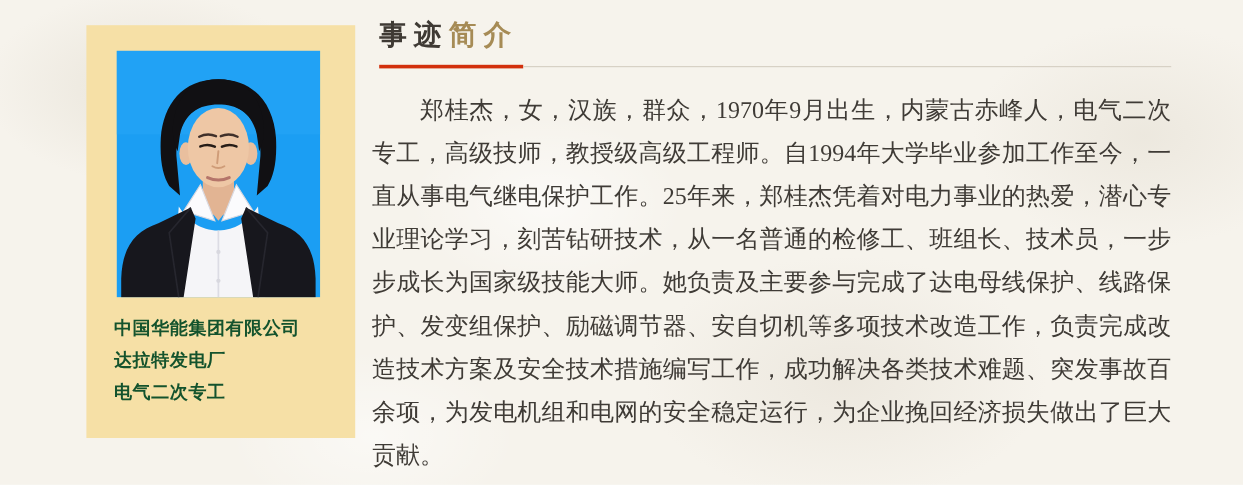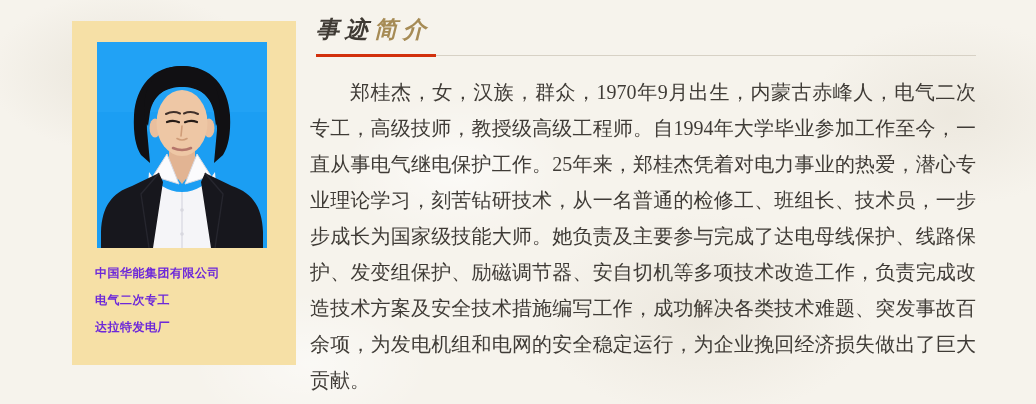--- a/index.html
+++ b/index.html
@@ -26,35 +26,34 @@
     background: #f6e0a6;
   }
   .photo-frame {
     position: absolute; left: 25px; top: 21px;
     width: 170px; height: 206px;
     overflow: hidden;
   }
   .photo-frame svg { display: block; }
   .card-info {
     position: absolute; left: 23px; top: 239px; right: 10px;
-    font-size: 12px; font-weight: 700;
-    line-height: 27px; color: #6d28d9;
+    font-size: 15px; font-weight: 700;
+    line-height: 27px; color: #14532d;
     letter-spacing: 0.5px;
   }
   
   .content {
     position: absolute; left: 310px; top: 14px;
     width: 666px;
   }
   .section-title {
     margin: 0; padding-left: 6px;
     font-size: 23px; font-weight: 700;
     line-height: 30px; letter-spacing: 6px;
     color: #3f3a34;
-    font-style: italic;
   }
   .section-title .t-accent { color: #a68b55; }
   .rule-row {
     display: flex; align-items: center;
     margin-top: 10px;
   }
   .rule-red {
     width: 120px; height: 3px;
     background: #d2300c; margin-left: 6px;
     flex: 0 0 auto;
@@ -117,22 +116,22 @@
 
         <path d="M4,206 L4,190 C5,164 15,151 35,144 L62,131 L66,140 L56,206 Z" fill="#17171d"></path>
         <path d="M166,206 L166,190 C165,164 155,151 135,144 L108,131 L104,140 L114,206 Z" fill="#17171d"></path>
 
         <path d="M62,131 L44,152 L52,206" stroke="#26262e" stroke-width="1.4" fill="none"></path>
         <path d="M108,131 L126,152 L118,206" stroke="#26262e" stroke-width="1.4" fill="none"></path>
       </svg>
     </div>
     <div class="card-info">
       <div>中国华能集团有限公司</div>
+      <div>达拉特发电厂</div>
       <div>电气二次专工</div>
-      <div>达拉特发电厂</div>
     </div>
   </div>
 
   <div class="content">
     <h2 class="section-title"><span class="t-dark">事迹</span><span class="t-accent">简介</span></h2>
     <div class="rule-row">
       <div class="rule-red"></div>
       <div class="rule-thin"></div>
     </div>
     <p class="bio">郑桂杰，女，汉族，群众，1970年9月出生，内蒙古赤峰人，电气二次专工，高级技师，教授级高级工程师。自1994年大学毕业参加工作至今，一直从事电气继电保护工作。25年来，郑桂杰凭着对电力事业的热爱，潜心专业理论学习，刻苦钻研技术，从一名普通的检修工、班组长、技术员，一步步成长为国家级技能大师。她负责及主要参与完成了达电母线保护、线路保护、发变组保护、励磁调节器、安自切机等多项技术改造工作，负责完成改造技术方案及安全技术措施编写工作，成功解决各类技术难题、突发事故百余项，为发电机组和电网的安全稳定运行，为企业挽回经济损失做出了巨大贡献。</p>

